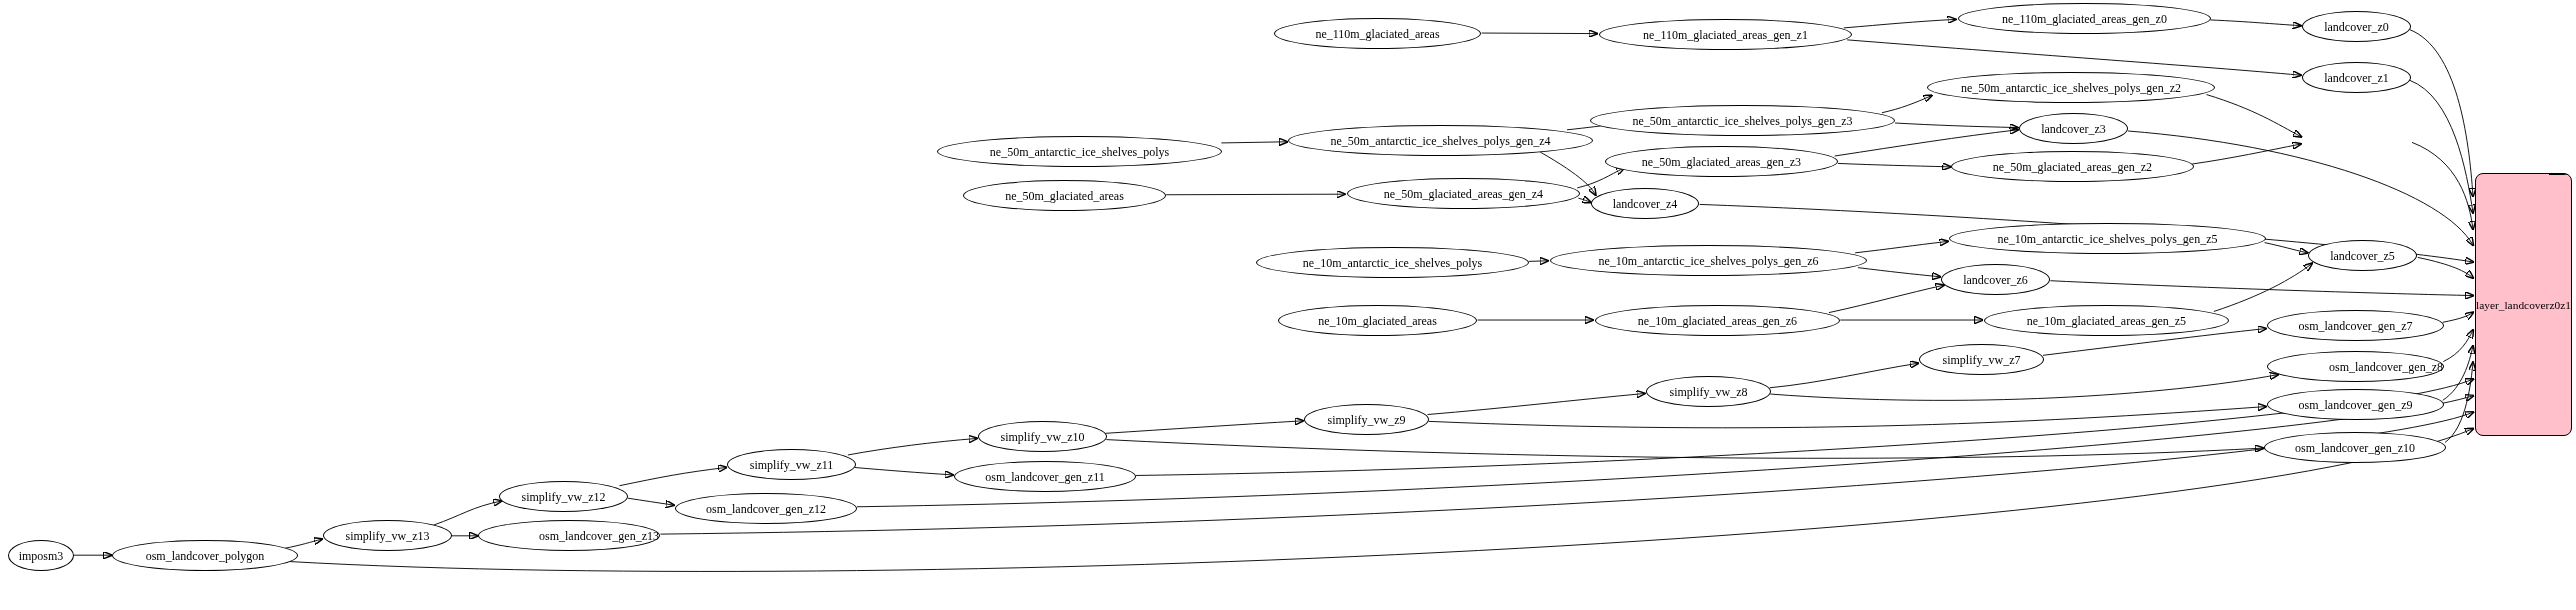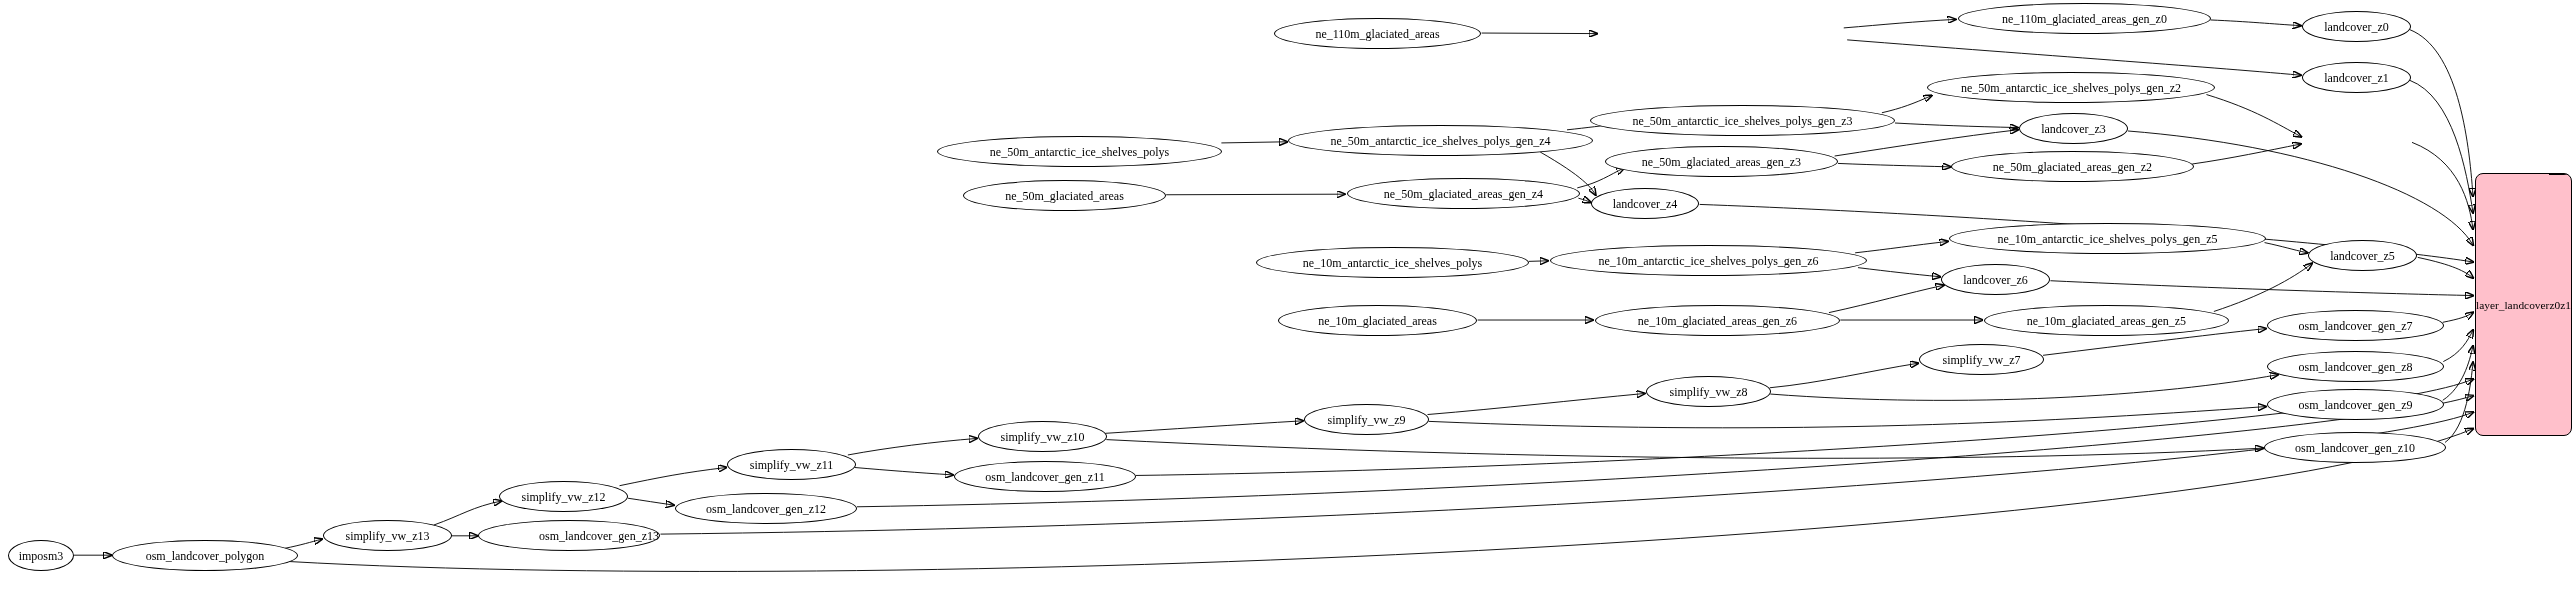--- a/index.html
+++ b/index.html
@@ -113,25 +113,26 @@
   <div class="node" style="left:478px;top:520px;width:182px;text-align:right;">osm_landcover_gen_z13</div>
   <div class="node" style="left:499px;top:481px;width:129px;">simplify_vw_z12</div>
   <div class="node" style="left:675px;top:493px;width:182px;">osm_landcover_gen_z12</div>
   <div class="node" style="left:727px;top:449px;width:129px;">simplify_vw_z11</div>
   <div class="node" style="left:954px;top:461px;width:182px;">osm_landcover_gen_z11</div>
   <div class="node" style="left:978px;top:421px;width:129px;">simplify_vw_z10</div>
   <div class="node" style="left:1304px;top:404px;width:125px;">simplify_vw_z9</div>
   <div class="node" style="left:1646px;top:376px;width:125px;">simplify_vw_z8</div>
   <div class="node" style="left:1919px;top:344px;width:125px;">simplify_vw_z7</div>
   <div class="node" style="left:2267px;top:310px;width:177px;">osm_landcover_gen_z7</div>
-  <div class="node" style="left:2267px;top:351px;width:177px;">osm_landcover_gen_z8</div>
+  <div class="node" style="left:2267px;top:351px;width:177px;text-align:right;">osm_landcover_gen_z8</div>
   <div class="node" style="left:2267px;top:389px;width:177px;">osm_landcover_gen_z9</div>
   <div class="node" style="left:2264px;top:432px;width:182px;">osm_landcover_gen_z10</div>
 
   <div class="node" style="left:1274px;top:17.7px;width:207px;">ne_110m_glaciated_areas</div>
+  <div class="node" style="left:1599px;top:19px;width:253px;">ne_110m_glaciated_areas_gen_z1</div>
   <div class="node" style="left:1958px;top:3.4px;width:253px;">ne_110m_glaciated_areas_gen_z0</div>
   <div class="node" style="left:2302px;top:11.4px;width:109px;">landcover_z0</div>
   <div class="node" style="left:2302px;top:62px;width:109px;">landcover_z1</div>
 
   <div class="node" style="left:937px;top:136px;width:285px;">ne_50m_antarctic_ice_shelves_polys</div>
   <div class="node" style="left:1288px;top:125px;width:305px;">ne_50m_antarctic_ice_shelves_polys_gen_z4</div>
   <div class="node" style="left:1590px;top:105px;width:305px;">ne_50m_antarctic_ice_shelves_polys_gen_z3</div>
   <div class="node" style="left:1927px;top:72px;width:288px;font-family:Liberation Serif, serif;">ne_50m_antarctic_ice_shelves_polys_gen_z2</div>
   <div class="node" style="left:2019px;top:113px;width:109px;">landcover_z3</div>
   <div class="node" style="left:1951px;top:151px;width:243px;">ne_50m_glaciated_areas_gen_z2</div>

